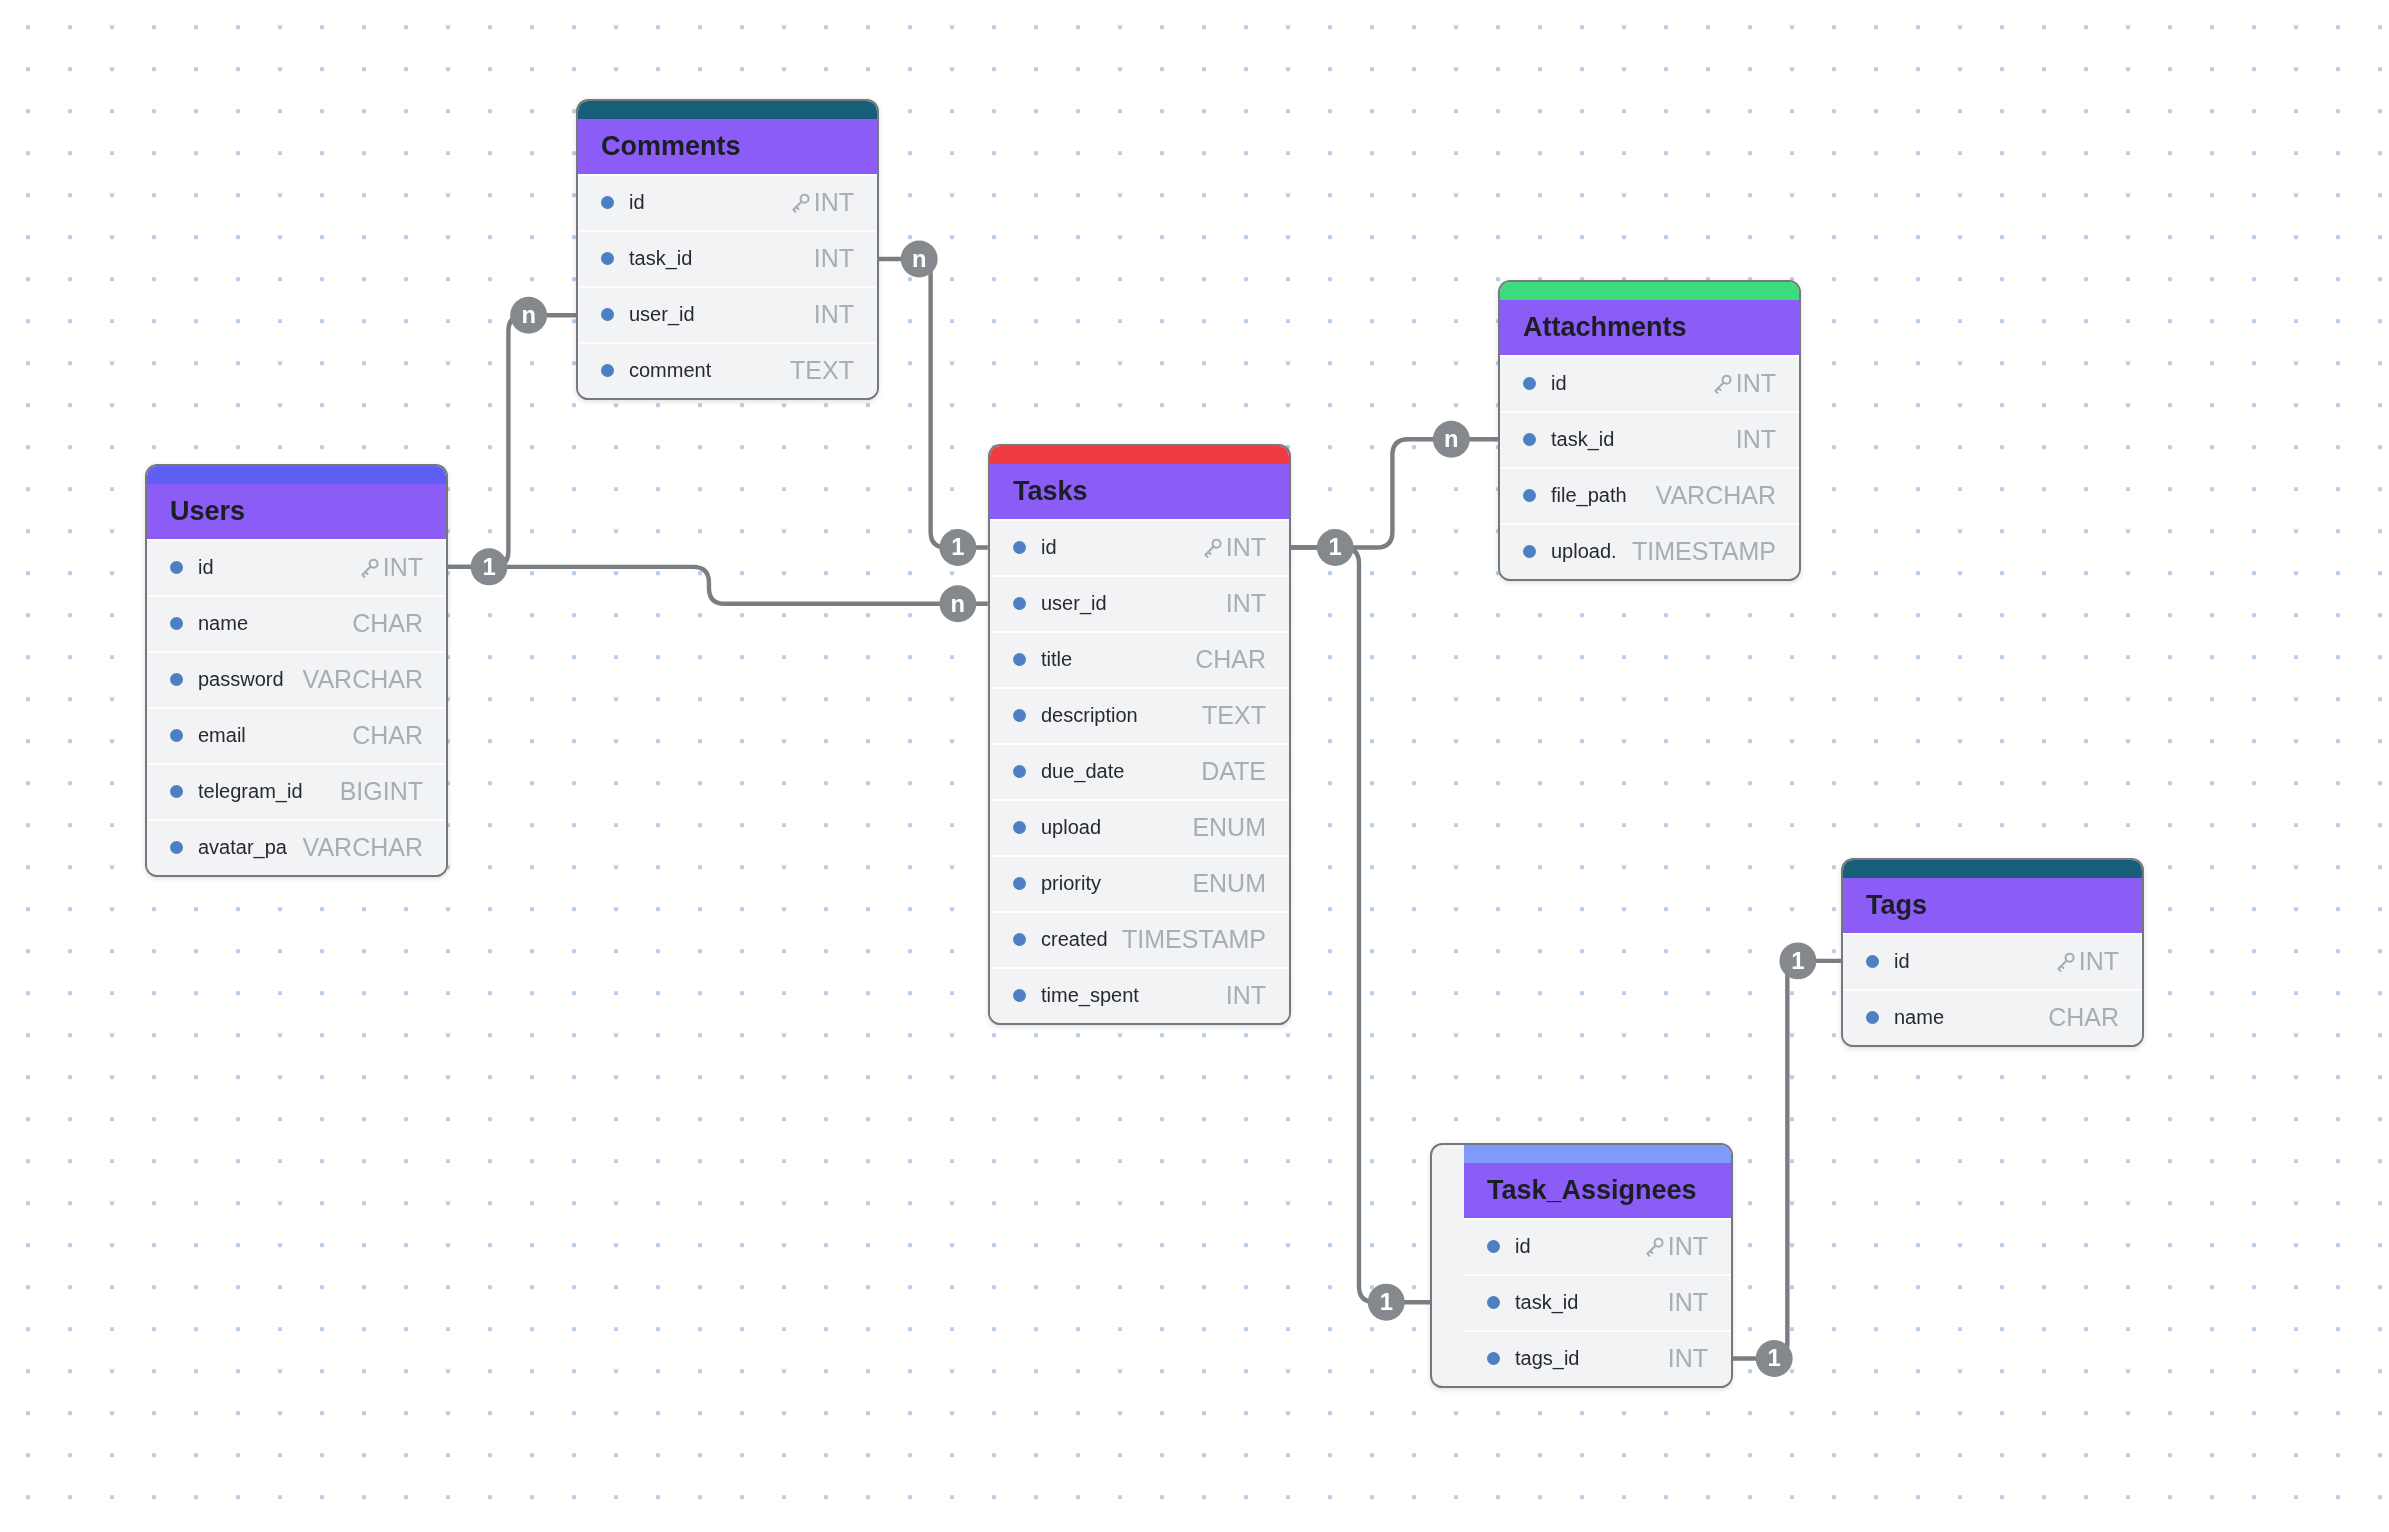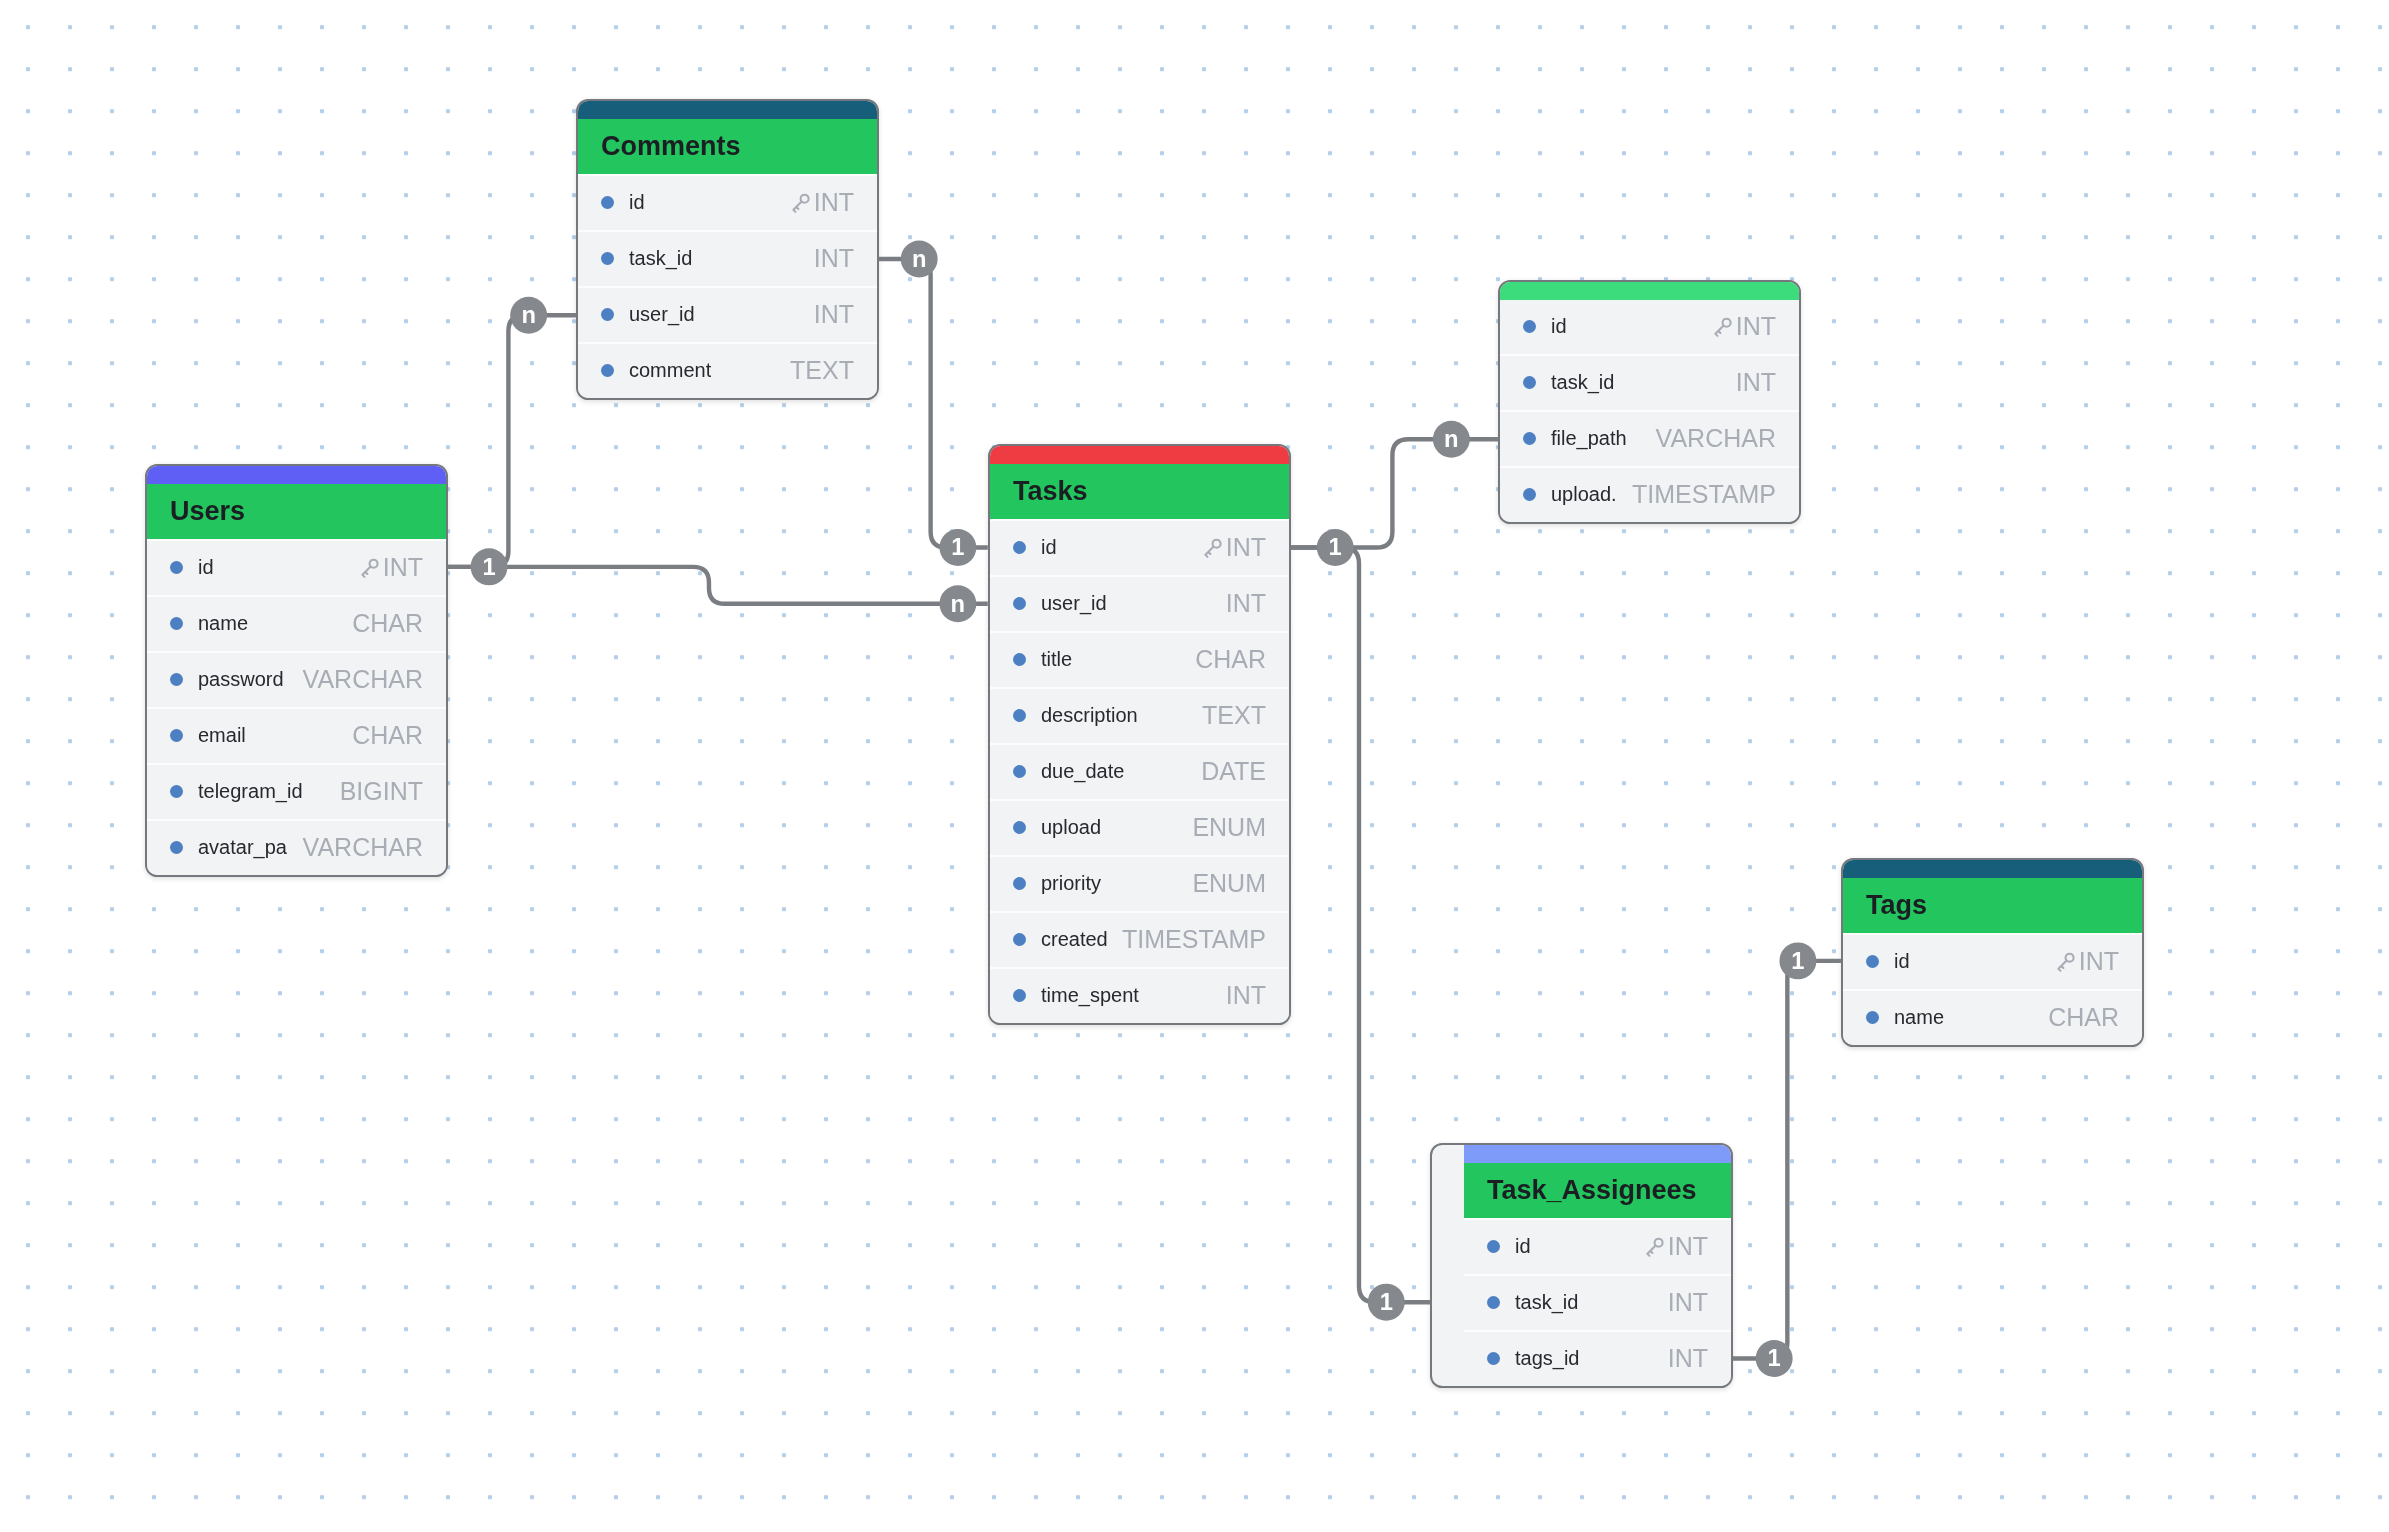--- a/index.html
+++ b/index.html
@@ -45,21 +45,21 @@
     border:2.6px solid #75787c;
     border-radius:12.3px;
     background:#f2f3f5;
     overflow:hidden;
     z-index:2;
     box-shadow:0 1.8px 5.3px rgba(0,0,0,0.12);
   }
   .accent-strip{ height:17.6px; }
   .table-name{
     height:55px;
-    background:#22c55e;
+    background:#8b5cf6;
     border-bottom:2.6px solid #fdfdfe;
     display:flex;
     align-items:center;
     padding:0 23px;
     font-size:27px;
     font-weight:bold;
     color:#1b1e22;
   }
   .field-row{
     height:54px;
@@ -325,20 +325,23 @@
     <span class="field-name">time_spent</span>
     <span class="field-type">
 
       <span>INT</span>
     </span>
   </div>
       </div>
   </div>
     <div class="table" style="left: 1498px; top: 280px;">
     <div class="accent-strip" style="background: rgb(60, 219, 123);"></div>
+    <div class="table-name-row">
+      <div class="table-name">Attachments</div>
+    </div>
     <div>
         <div class="field-row">
     <span class="field-dot"></span>
     <span class="field-name">id</span>
     <span class="field-type">
       <svg class="key-icon" width="26" height="26" viewBox="0 0 24 24" fill="none" stroke="currentColor" stroke-width="1.9" stroke-linecap="round" stroke-linejoin="round" xmlns="http://www.w3.org/2000/svg">
         <circle cx="15.3" cy="8" r="3.7"></circle>
         <path d="M12.6 10.7 L5 18.3 M5 18.3 l1.9 1.9 M7.7 15.6 l1.9 1.9"></path>
       </svg>
       <span>INT</span>

